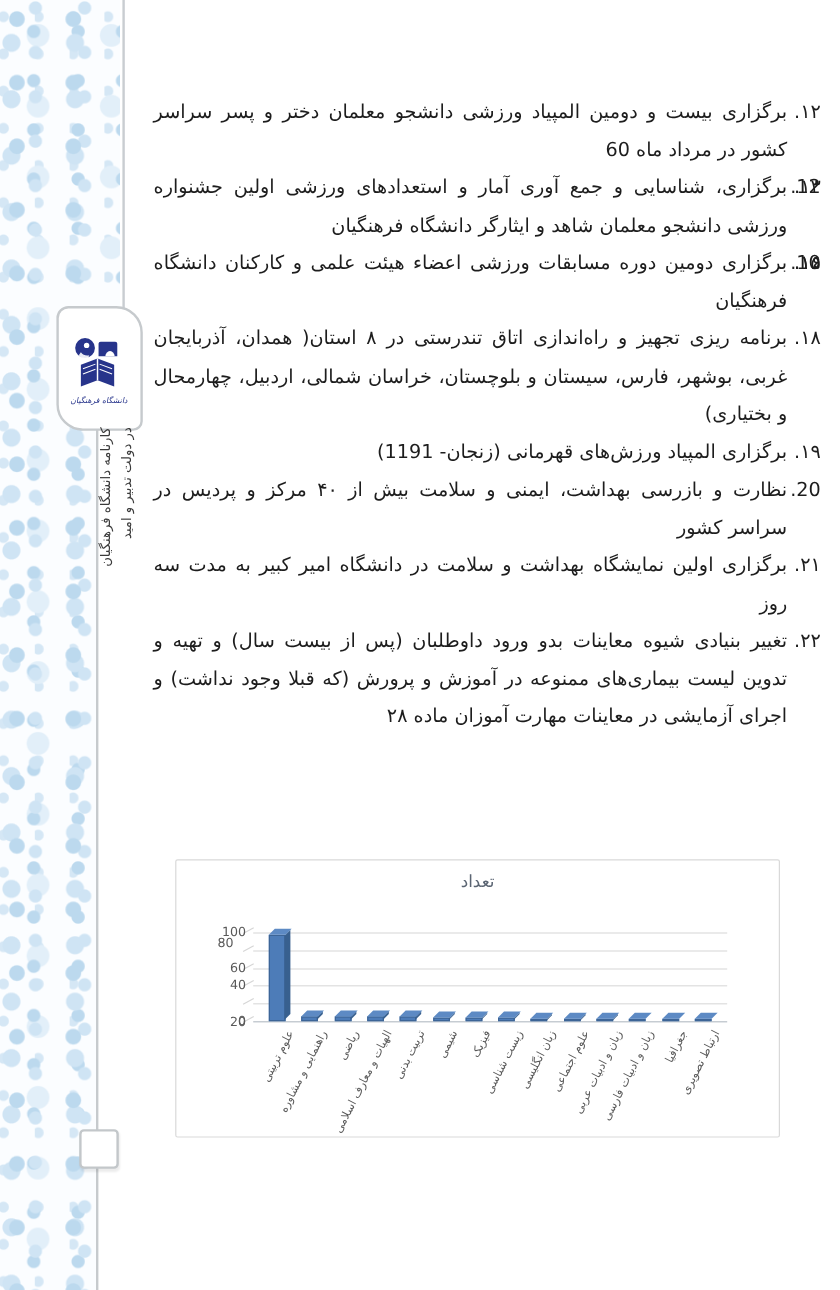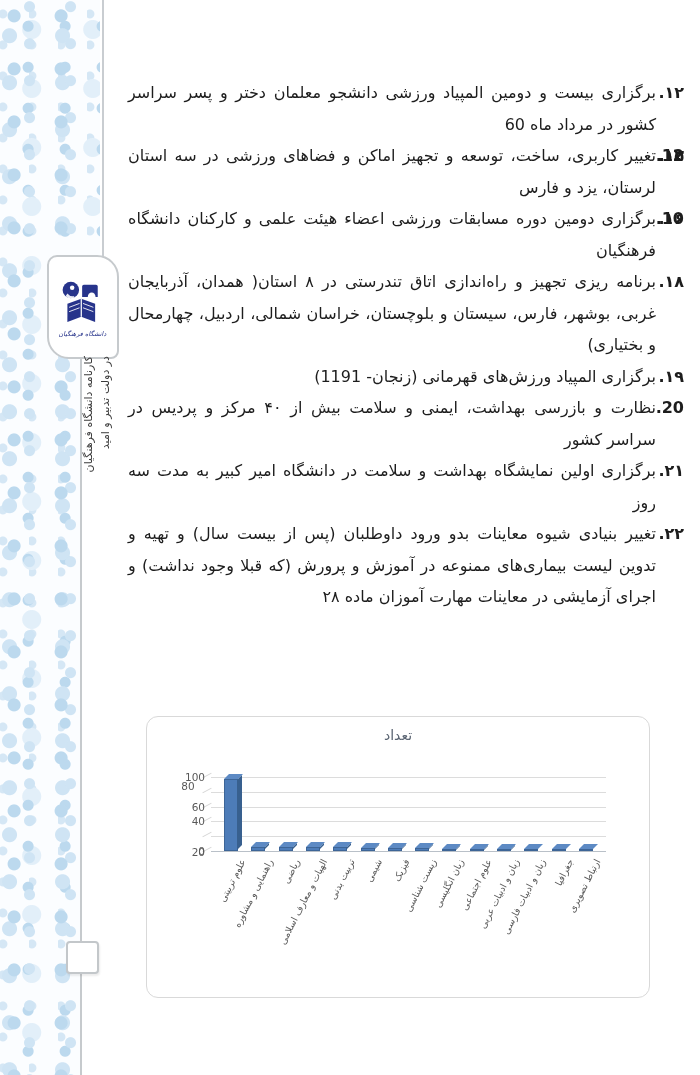--- a/index.html
+++ b/index.html
@@ -57,26 +57,26 @@
     box-shadow:1px 2px 2px rgba(0,0,0,.08);
   }
 
   
   .content-list {
     position:absolute; left:128px; top:77px; width:556px;
     direction:rtl; text-align:justify;
     font-size:16px; line-height:31.5px; color:#1d1d1d;
   }
   .list-item { position:relative; padding-right:28px; }
-  .item-number { position:absolute; right:0; top:0;font-weight:bold; }
+  .item-number { position:absolute; right:0; top:0; }
 
   
   .chart {
-    position:absolute; left:146px; top:716px; width:504px; height:282px;
-    background:#ffffff; border:1px solid #d9d9d9; border-radius:12px;
+    position:absolute; left:146px; top:716px; width:504px; height:232px;
+    background:#ffffff; border:1px solid #d9d9d9; border-radius:2px;
   }
   .chart-title {
     position:absolute; left:0; top:10px; width:100%;
     text-align:center; font-size:14px; color:#5a6472; direction:rtl;
   }
   .plot { position:absolute; left:0; top:0; width:100%; height:100%; }
   .gridline {
     position:absolute; left:64px; width:395px; height:1px; background:#dcdcdc;
   }
   .gridline::before {
@@ -130,22 +130,22 @@
     <div>کارنامه دانشگاه فرهنگیان</div>
     <div>در دولت تدبیر و امید</div>
   </div>
 </div>
 
 <div class="page-number-box"></div>
 
 <div class="content-list" id="content-list">
     <div class="list-item"><span class="item-number">۱۲.</span><span>برگزاری بیست و دومین المپیاد ورزشی دانشجو معلمان دختر و پسر سراسر کشور در مرداد ماه 60</span></div>
     <div class="list-item"><span class="item-number">۱۳.</span></div>
-    <div class="list-item"><span class="item-number">12.</span></div>
-    <div class="list-item"><span class="item-number">۱۵.</span><span>تغییر کاربری، ساخت، توسعه و تجهیز اماکن و فضاهای ورزشی در سه استان لرستان، یزد و فارس</span></div>
+    <div class="list-item"><span class="item-number">12.</span><span>برگزاری، شناسایی و جمع آوری آمار و استعدادهای ورزشی اولین جشنواره ورزشی دانشجو معلمان شاهد و ایثارگر دانشگاه فرهنگیان</span></div>
+    <div class="list-item"><span class="item-number">۱۵.</span></div>
     <div class="list-item"><span class="item-number">۱۶.</span></div>
     <div class="list-item"><span class="item-number">10.</span><span>برگزاری دومین دوره مسابقات ورزشی اعضاء هیئت علمی و کارکنان دانشگاه فرهنگیان</span></div>
     <div class="list-item"><span class="item-number">۱۸.</span><span>برنامه ریزی تجهیز و راه‌اندازی اتاق تندرستی در ۸ استان( همدان، آذربایجان غربی، بوشهر، فارس، سیستان و بلوچستان، خراسان شمالی، اردبیل، چهارمحال و بختیاری)</span></div>
     <div class="list-item"><span class="item-number">۱۹.</span><span>برگزاری المپیاد ورزش‌های قهرمانی (زنجان- 1191)</span></div>
     <div class="list-item"><span class="item-number">20.</span><span>نظارت و بازرسی بهداشت، ایمنی و سلامت بیش از ۴۰ مرکز و پردیس در سراسر کشور</span></div>
     <div class="list-item"><span class="item-number">۲۱.</span><span>برگزاری اولین نمایشگاه بهداشت و سلامت در دانشگاه امیر کبیر به مدت سه روز</span></div>
     <div class="list-item"><span class="item-number">۲۲.</span><span>تغییر بنیادی شیوه معاینات بدو ورود داوطلبان (پس از بیست سال) و تهیه و تدوین لیست بیماری‌های ممنوعه در آموزش و پرورش (که قبلا وجود نداشت) و اجرای آزمایشی در معاینات مهارت آموزان ماده ۲۸</span></div>
   </div>
 
 <div class="chart">

